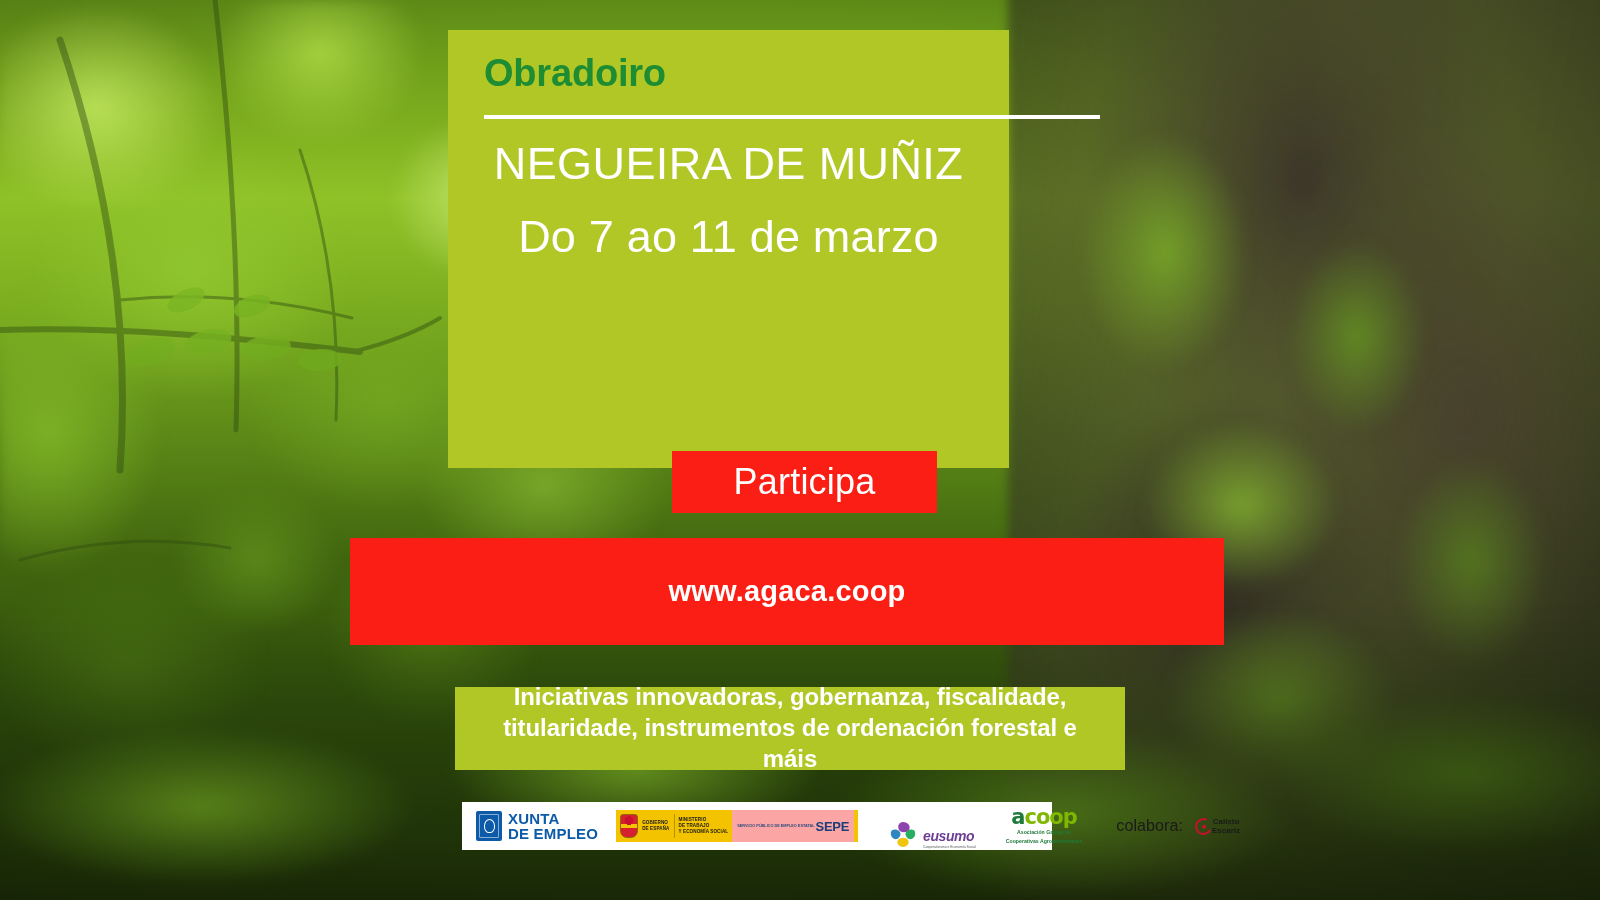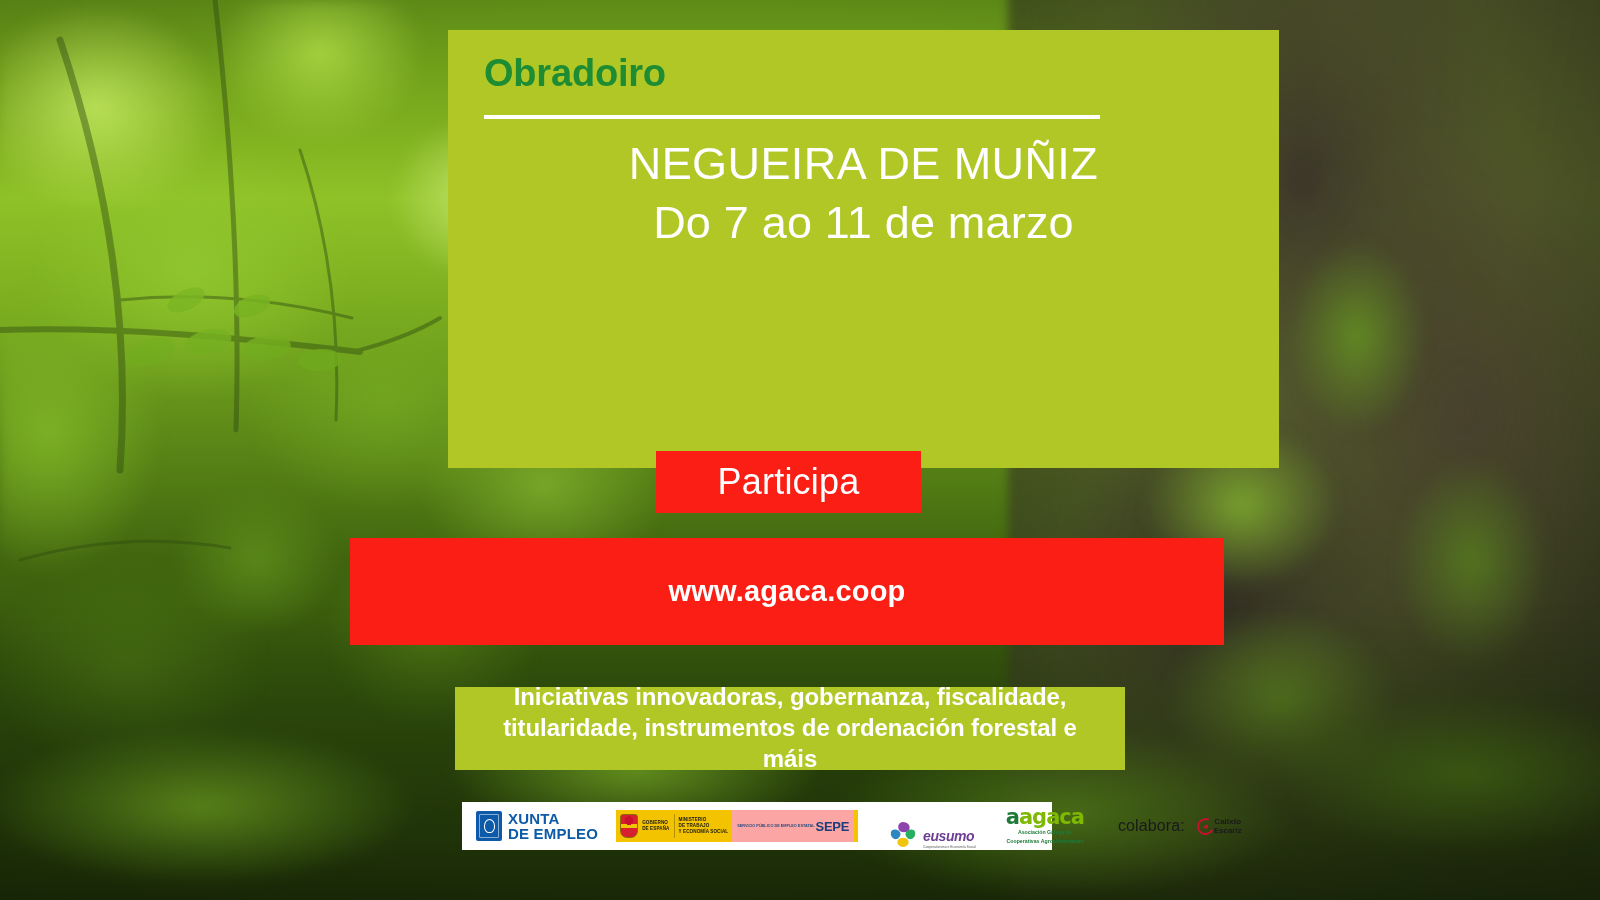--- a/index.html
+++ b/index.html
@@ -102,21 +102,21 @@
   .bg-vignette {
     position: absolute; inset: 0;
     background: radial-gradient(ellipse 120% 110% at 42% 45%, rgba(0,0,0,0) 40%, rgba(0,0,0,.34) 100%);
   }
 
   
   .header-card {
     position: absolute;
     left: 448px;
     top: 30px;
-    width: 831px;
+    width: 561px;
     height: 438px;
     background: var(--lime, #b0c726);
     padding: 22px 36px 0 36px;
   }
   .kicker {
     color: var(--darkgreen, #1d8c33);
     font-size: 38px;
     font-weight: bold;
     line-height: 1.12;
     letter-spacing: -0.2px;
@@ -145,27 +145,27 @@
     letter-spacing: 0.4px;
     margin-top: 20px;
   }
   .dates {
     color: #ffffff;
     font-size: 45px;
     font-weight: 400;
     text-align: center;
     line-height: 1.1;
     letter-spacing: 0.2px;
-    margin-top: 10px;
+    margin-top: 24px;
   }
 
   
   .participa-btn {
     position: absolute;
-    left: 656px;
+    left: 672px;
     top: 451px;
     width: 265px;
     height: 62px;
     background: var(--red, #fa1e14);
     color: #ffffff;
     font-size: 36px;
     font-weight: 400;
     display: flex;
     align-items: center;
     justify-content: center;
@@ -481,21 +481,21 @@
           <path d="M15 28 C11 28 8 24 10 21 C12 18 18 18 20 21 C22 24 19 28 15 28 Z" fill="#f1c40f"></path>
         </svg>
       </div>
       <div class="eusumo-txt">
         <div class="eusumo-word">eusumo</div>
         <div class="eusumo-sub">Cooperativismo e Economía Social</div>
       </div>
     </div>
 
     <div class="logo-cell agaca">
-      <div class="agaca-word"><span class="a-dark">a</span><span>agaca</span></div>
+      <div class="agaca-word"><span class="a-dark">a</span><span>coop</span></div>
       <div class="agaca-sub">Asociación Galega de</div>
       <div class="agaca-sub">Cooperativas Agroalimentarias</div>
     </div>
 
     <div class="logo-cell colabora">colabora:</div>
 
     <div class="logo-cell calixto">
       <div class="calixto-mark"></div>
       <div class="calixto-txt">
         <div>Calixto</div>

